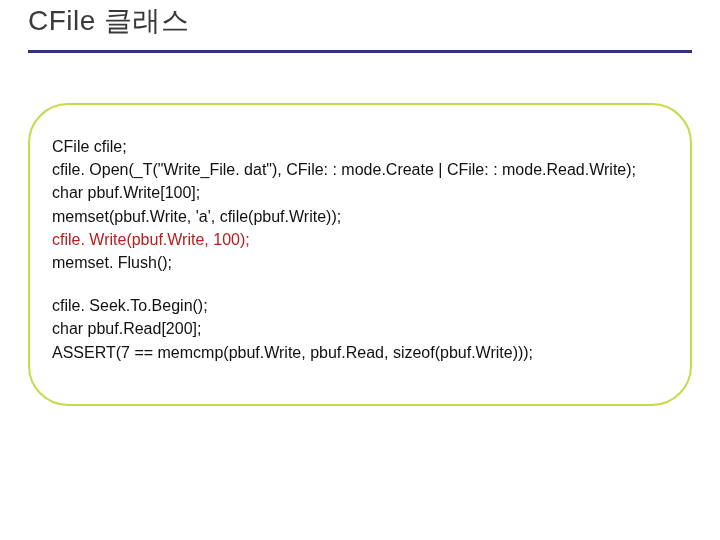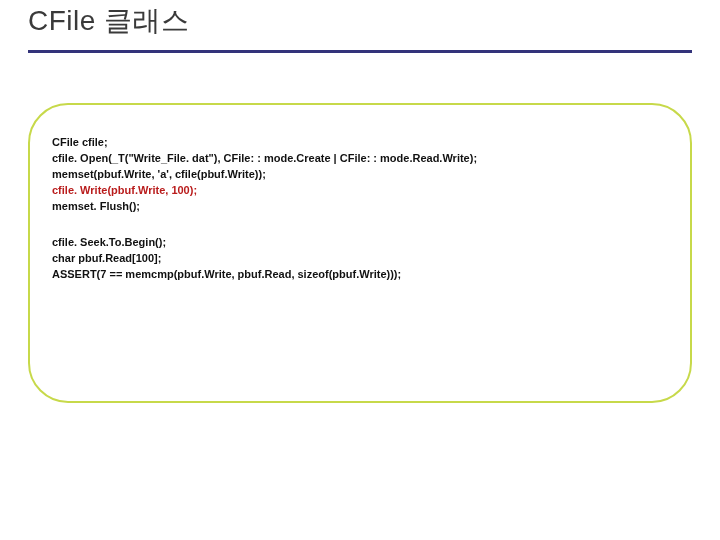--- a/index.html
+++ b/index.html
@@ -30,44 +30,44 @@
   }
   .code-box {
     margin-top: 50px;
     border: 2px solid #c7d94a;
     border-radius: 40px;
     padding: 30px 22px 40px 22px;
     min-height: 300px;
   }
   .code-line {
     font-family: "Malgun Gothic", "Segoe UI", Arial, sans-serif;
-    font-size: 11px;
+    font-size: 16px;
     line-height: 1.45;
     color: #111;
     white-space: pre;
-    font-weight: bold;
   }
   .code-line.highlight { color: #b91c1c; }
   .gap { height: 20px; }
 </style>
 </head>
 <body>
 
 <div class="slide">
   <div class="title">CFile 클래스</div>
   <div class="rule"></div>
 
   <div class="code-box">
     <div id="block1">
         <div class="code-line">CFile cfile;</div>
         <div class="code-line">cfile. Open(_T("Write_File. dat"), CFile: : mode.Create | CFile: : mode.Read.Write);</div>
+        <div class="code-line">char pbuf.Write[100];</div>
         <div class="code-line">memset(pbuf.Write, 'a', cfile(pbuf.Write));</div>
         <div class="code-line highlight">cfile. Write(pbuf.Write, 100);</div>
         <div class="code-line">memset. Flush();</div>
       </div>
     <div class="gap"></div>
     <div id="block2">
         <div class="code-line">cfile. Seek.To.Begin();</div>
-        <div class="code-line">char pbuf.Read[100];</div>
+        <div class="code-line">char pbuf.Read[200];</div>
         <div class="code-line">ASSERT(7 == memcmp(pbuf.Write, pbuf.Read, sizeof(pbuf.Write)));</div>
       </div>
   </div>
 </div>
 
 </body></html>

